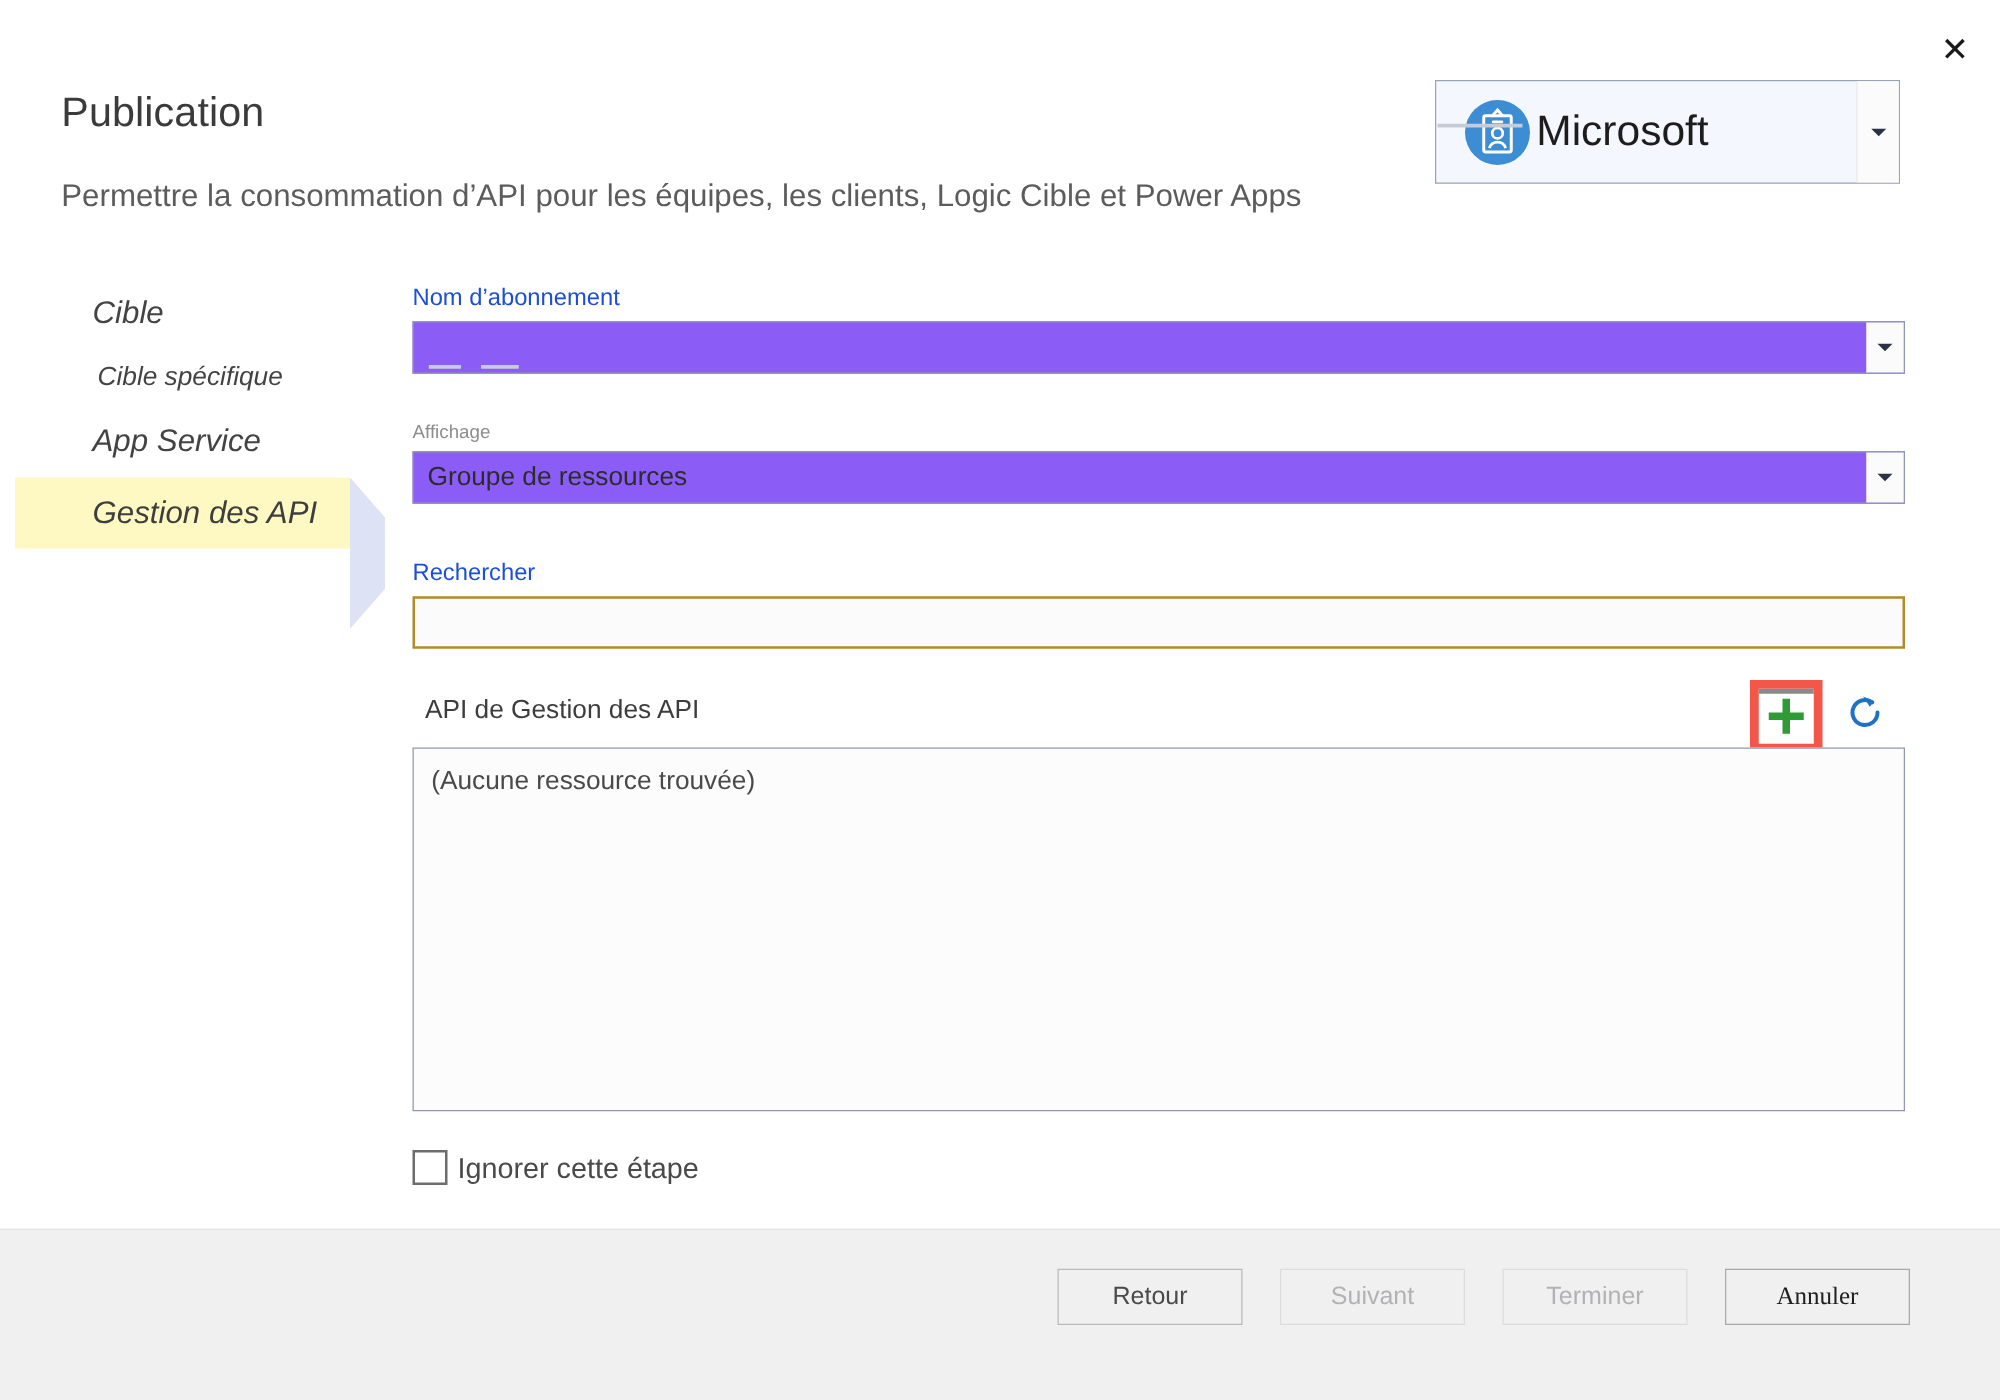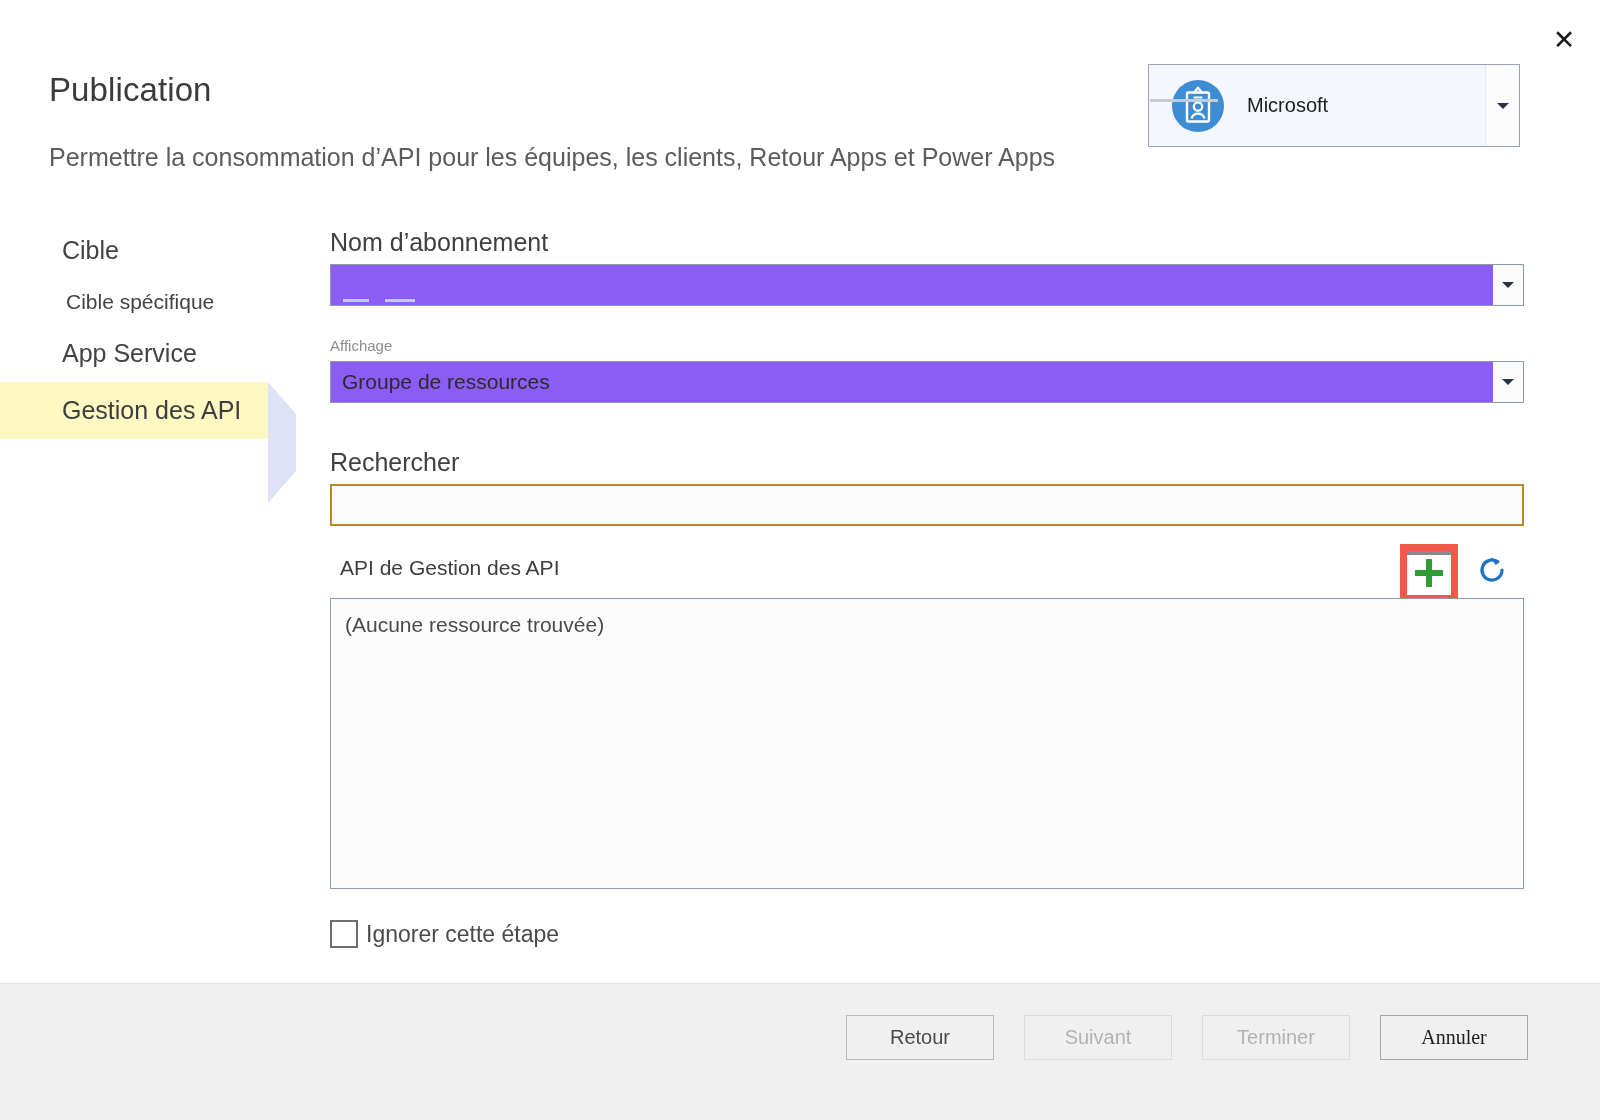--- a/index.html
+++ b/index.html
@@ -48,22 +48,22 @@
     background: #f4f7fd;
     border: 1px solid #9aa3b5;
     display: flex; align-items: center;
     cursor: pointer;
   }
   .account-badge {
     width: 58px; height: 58px; margin-left: 20px;
     flex: 0 0 58px;
   }
   .account-name {
-    margin-left: 20px;
-    font-size: 20px; color: #1d1d1d;
+    margin-left: 2px;
+    font-size: 34px; color: #1d1d1d;
     flex: 1 1 auto;
     position: relative;
   }
   .account-redaction {
     position: absolute; left: 1px; top: 34px;
     width: 68px; height: 3px; background: #c6cbd6;
   }
   .account-arrow-cell {
     width: 34px; height: 100%;
     background: #fbfbfb;
@@ -72,21 +72,21 @@
   }
 
   .caret {
     width: 0; height: 0;
     border-left: 6px solid transparent;
     border-right: 6px solid transparent;
     border-top: 6px solid #2b3245;
   }
 
   
-  .sidebar { position: absolute; left: 0; top: 222px; width: 320px; }
+  .sidebar { position: absolute; left: 12px; top: 222px; width: 320px; font-style: italic; }
   .side-item {
     position: relative;
     color: #434343;
     cursor: pointer;
     white-space: nowrap;
   }
   .side-item .lbl { display: block; }
   .side-item.size-lg .lbl { font-size: 25px; padding: 14px 0 14px 62px; }
   .side-item.size-sm .lbl { font-size: 21px; padding: 11px 0 11px 66px; }
   .side-item.selected {
@@ -100,21 +100,21 @@
     width: 0; height: 100%;
     border-top: 32px solid transparent;
     border-bottom: 32px solid transparent;
     border-left: 28px solid #dde3f5;
   }
 
   
   .form { position: absolute; left: 330px; top: 0; width: 1194px; }
 
   .field-label {
-    font-size: 25px; color: #404040;
+    font-size: 19px; color: #1d4ed8;
     margin-bottom: 7px;
   }
   .field-label.muted { font-size: 15px; color: #8d8d8d; }
 
   .combo {
     position: relative;
     height: 42px;
     background: #8b5cf6;
     border: 1px solid #8f99ad;
     display: flex; align-items: center;
@@ -240,21 +240,21 @@
   .fbtn.primary { color: #202020; border-color: #a8a8aa; font-family: Liberation Serif, serif; }
 </style>
 </head>
 <body>
 
 <div id="dialog">
 
   <button class="close-btn">✕</button>
 
   <div class="title">Publication</div>
-  <div class="subtitle">Permettre la consommation d’API pour les équipes, les clients, Retour Apps et Power Apps</div>
+  <div class="subtitle">Permettre la consommation d’API pour les équipes, les clients, Logic Cible et Power Apps</div>
 
   <div class="account-box">
     <span class="account-badge">
       <svg viewBox="0 0 58 58" width="58" height="58">
         <circle cx="29" cy="29" r="26" fill="#3d8dd4"></circle>
         <rect x="18" y="15.5" width="22" height="29" rx="1.5" fill="none" stroke="#ffffff" stroke-width="2.4"></rect>
         <path d="M25 15.5 L29 11 L33 15.5" fill="none" stroke="#ffffff" stroke-width="2.4" stroke-linecap="round"></path>
         <line x1="25.5" y1="20.5" x2="32.5" y2="20.5" stroke="#ffffff" stroke-width="2.2" stroke-linecap="round"></line>
         <circle cx="29" cy="29.5" r="4.2" fill="none" stroke="#ffffff" stroke-width="2.2"></circle>
         <path d="M22.5 41.5 a6.8 6.8 0 0 1 13 0" fill="none" stroke="#ffffff" stroke-width="2.2"></path>

